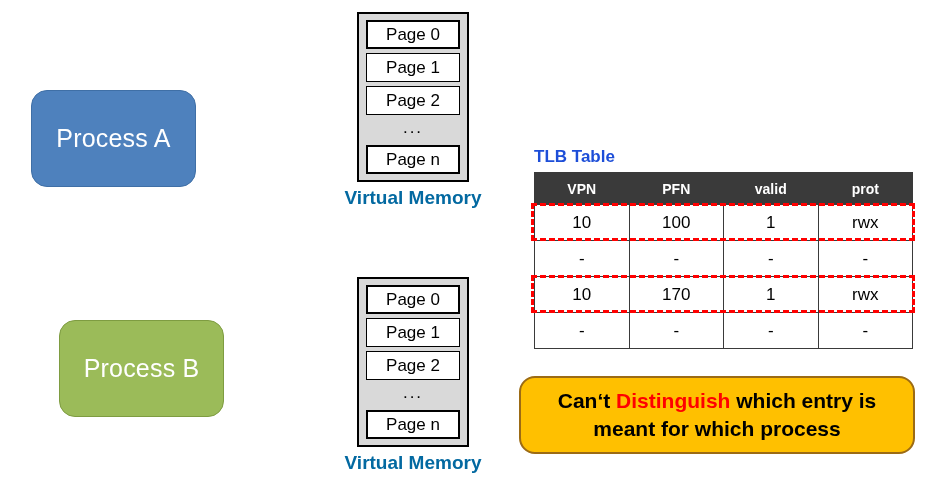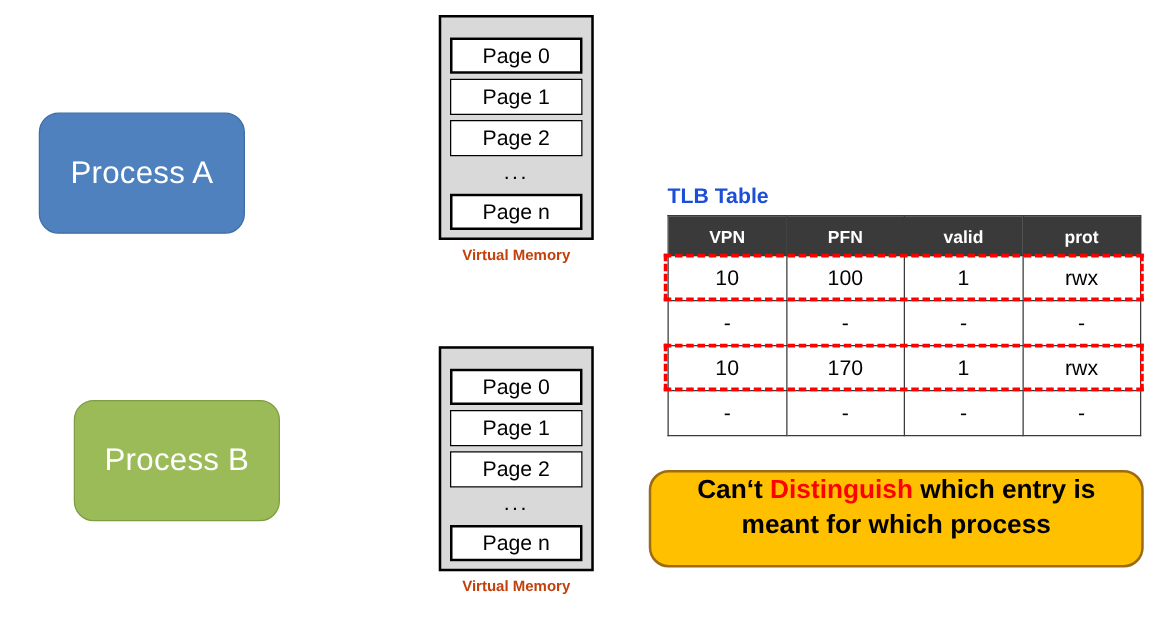--- a/index.html
+++ b/index.html
@@ -48,26 +48,26 @@
   
   .vm-group {
     position: absolute;
     width: 146px;
   }
   #vm-group-a { left: 340px; top: 12px; }
   #vm-group-b { left: 340px; top: 277px; }
 
   .vm-outer {
     position: relative;
-    width: 124px;
+    width: 112px;
     margin: 0 auto;
     background: #D9D9D9;
     border: 2px solid #000000;
     box-sizing: border-box;
-    padding: 16px 7px 6px 7px;
+    padding: 6px 7px 6px 7px;
   }
   .vm-page {
     background: #ffffff;
     border: 1px solid #000000;
     box-sizing: border-box;
     height: 29px;
     line-height: 27px;
     text-align: center;
     font-size: 17px;
     color: #000000;
@@ -85,23 +85,23 @@
   .vm-ellipsis {
     height: 26px;
     line-height: 18px;
     text-align: center;
     font-size: 17px;
     color: #000000;
     letter-spacing: 2px;
   }
   .vm-caption {
     text-align: center;
-    font-size: 12px;
-    font-weight: bold;
-    color: #c2410c;
+    font-size: 19px;
+    font-weight: bold;
+    color: #0369a1;
     margin-top: 5px;
     white-space: nowrap;
   }
 
   
   #tlb-label {
     position: absolute;
     left: 534px;
     top: 147px;
     font-size: 17px;
@@ -156,21 +156,21 @@
     position: absolute;
     left: 519px;
     top: 376px;
     width: 396px;
     height: 78px;
     background: #FFC000;
     border: 2px solid #9C6B14;
     border-radius: 16px;
     box-sizing: border-box;
     display: flex;
-    align-items: flex-start;
+    align-items: center;
     justify-content: center;
     text-align: center;
     font-size: 21px;
     font-weight: bold;
     color: #000000;
     line-height: 1.35;
     padding: 0 10px;
   }
   #callout .hl { color: #FF0000; }
 </style>

